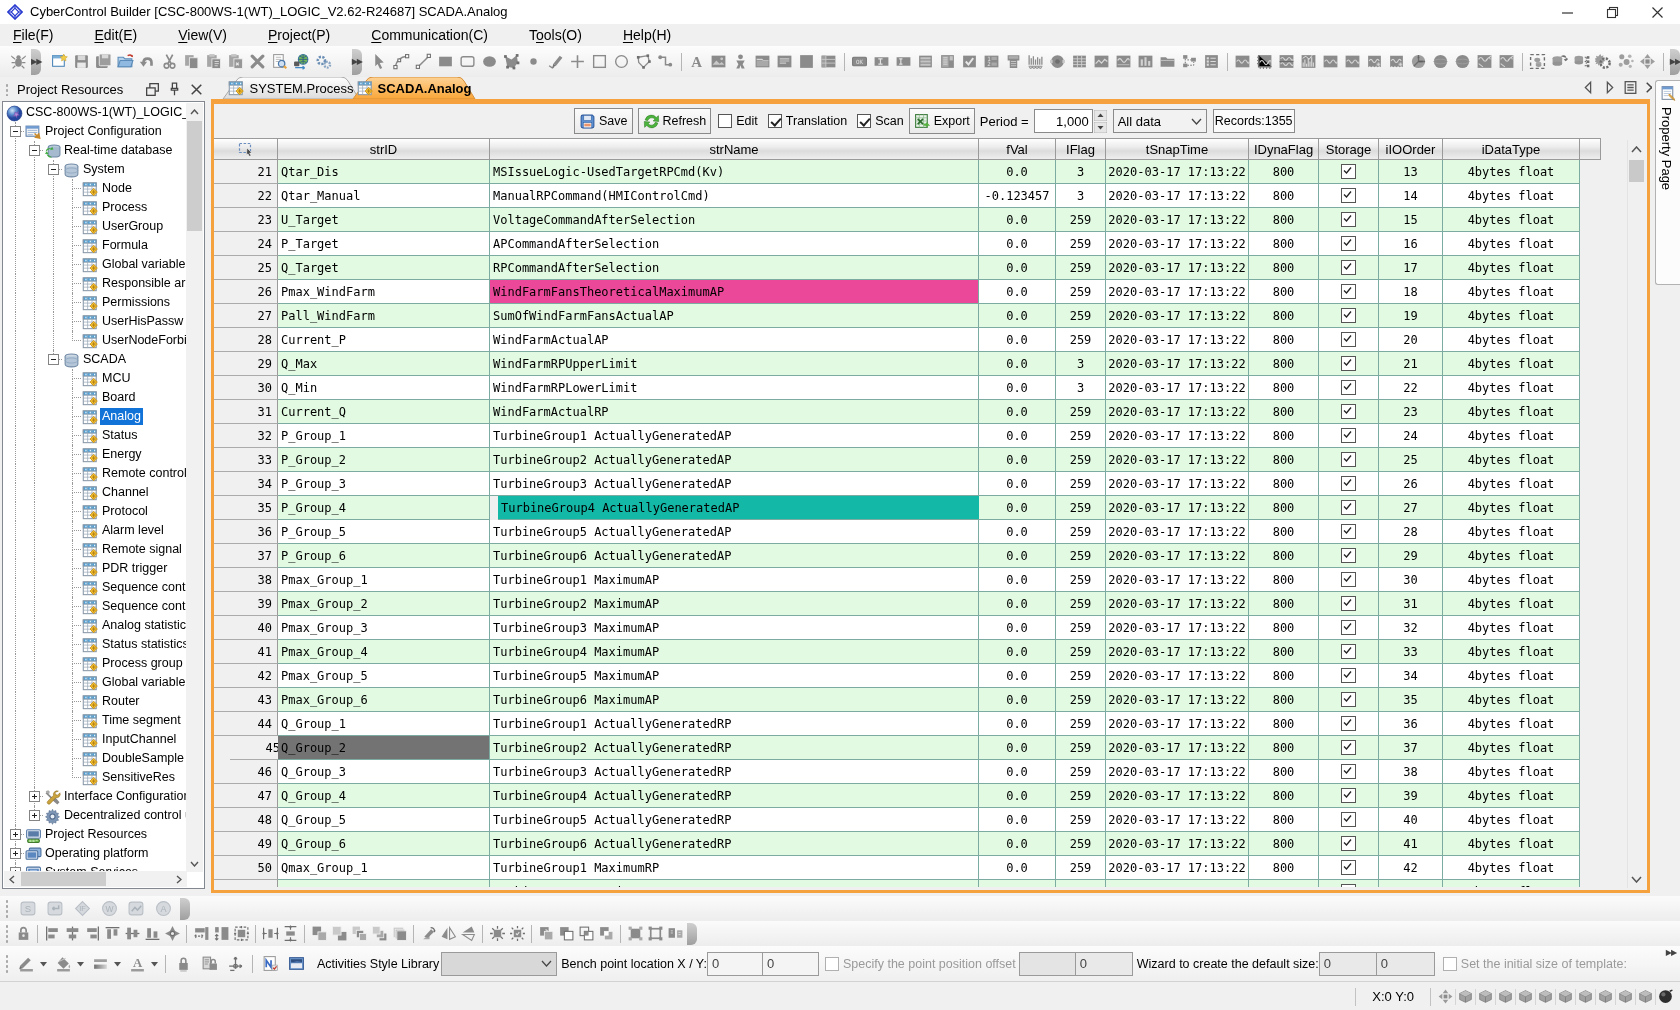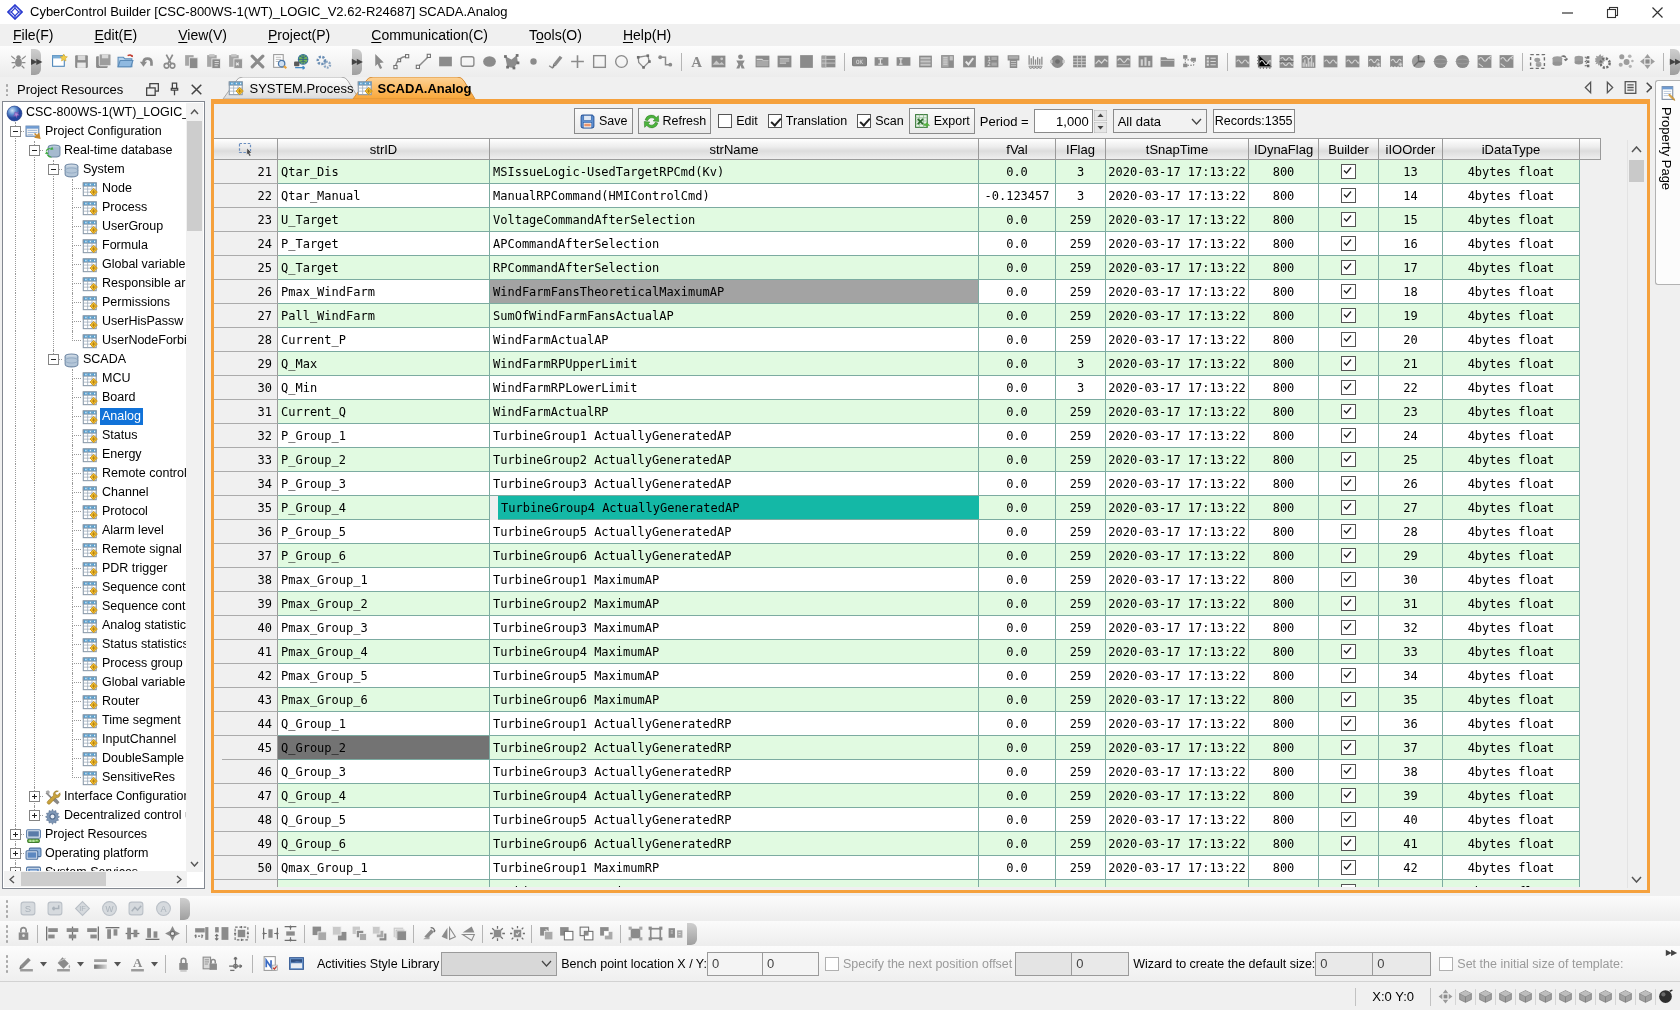--- a/index.html
+++ b/index.html
@@ -1741,21 +1741,21 @@
               <rect x="1.5" y="1.5" width="11" height="9" fill="none" stroke="#6a8ebf" stroke-width="1.2" stroke-dasharray="2.5 1.6"></rect>
               <path d="M9 6 L14 11 L11.6 11 L13 13.6 L11.4 14.4 L10 11.8 L8.4 13z" fill="#4a4a4a" stroke="#fff" stroke-width=".5"></path>
             </svg>
           </div>
           <div class="hcell" style="left: 64px; width: 212px;">strID</div>
           <div class="hcell" style="left: 276px; width: 489px;">strName</div>
           <div class="hcell" style="left: 765px; width: 77px;">fVal</div>
           <div class="hcell" style="left: 842px; width: 50px;">IFlag</div>
           <div class="hcell" style="left: 892px; width: 143px;">tSnapTime</div>
           <div class="hcell" style="left: 1035px; width: 70px;">IDynaFlag</div>
-          <div class="hcell" style="left: 1105px; width: 60px;">Builder</div>
+          <div class="hcell" style="left: 1105px; width: 60px;">Storage</div>
           <div class="hcell" style="left: 1165px; width: 64px;">iIOOrder</div>
           <div class="hcell" style="left: 1229px; width: 137px;">iDataType</div>
           <div class="hcell" style="left: 1366px; width: 21px;"></div>
           <div class="drow" style="top: 22px; width: 1387px;">
             <div class="dcell num" style="left: 0px; width: 64px;">21</div>
             <div class="dcell l" style="left: 64px; width: 212px; background: rgb(225, 250, 225);">Qtar_Dis</div>
             <div class="dcell l" style="left: 276px; width: 489px; background: rgb(225, 250, 225);">MSIssueLogic-UsedTargetRPCmd(Kv)</div>
             <div class="dcell c" style="left: 765px; width: 77px; background: rgb(225, 250, 225);">0.0</div>
             <div class="dcell c" style="left: 842px; width: 50px; background: rgb(225, 250, 225);">3</div>
             <div class="dcell c" style="left: 892px; width: 143px; background: rgb(225, 250, 225);">2020-03-17 17:13:22</div>
@@ -1838,21 +1838,21 @@
                   <path d="M2 5.5 L4.5 8 L9 2.5" fill="none" stroke="#222" stroke-width="1.3"></path>
                 </svg>
               </div>
             </div>
             <div class="dcell c" style="left: 1165px; width: 64px; background: rgb(225, 250, 225);">17</div>
             <div class="dcell c" style="left: 1229px; width: 137px; background: rgb(225, 250, 225);">4bytes float</div>
           </div>
           <div class="drow" style="top: 142px; width: 1387px;">
             <div class="dcell num" style="left: 0px; width: 64px;">26</div>
             <div class="dcell l" style="left: 64px; width: 212px; background: rgb(255, 255, 255);">Pmax_WindFarm</div>
-            <div class="dcell l" style="left: 276px; width: 489px; background: #a3a3a3;">WindFarmFansTheoreticalMaximumAP</div>
+            <div class="dcell l" style="left: 276px; width: 489px; background: #ec4899;">WindFarmFansTheoreticalMaximumAP</div>
             <div class="dcell c" style="left: 765px; width: 77px; background: rgb(255, 255, 255);">0.0</div>
             <div class="dcell c" style="left: 842px; width: 50px; background: rgb(255, 255, 255);">259</div>
             <div class="dcell c" style="left: 892px; width: 143px; background: rgb(255, 255, 255);">2020-03-17 17:13:22</div>
             <div class="dcell c" style="left: 1035px; width: 70px; background: rgb(255, 255, 255);">800</div>
             <div class="dcell c" style="left: 1105px; width: 60px; background: rgb(255, 255, 255);">
               <div style="margin:0 auto;width:13px;height:13px;border:1px solid #555;background:#fff;position:relative">
                 <svg width="11" height="11" viewBox="0 0 11 11" style="position:absolute;left:0;top:0">
                   <path d="M2 5.5 L4.5 8 L9 2.5" fill="none" stroke="#222" stroke-width="1.3"></path>
                 </svg>
               </div>
@@ -2178,21 +2178,21 @@
               <div style="margin:0 auto;width:13px;height:13px;border:1px solid #555;background:#fff;position:relative">
                 <svg width="11" height="11" viewBox="0 0 11 11" style="position:absolute;left:0;top:0">
                   <path d="M2 5.5 L4.5 8 L9 2.5" fill="none" stroke="#222" stroke-width="1.3"></path>
                 </svg>
               </div>
             </div>
             <div class="dcell c" style="left: 1165px; width: 64px; background: rgb(255, 255, 255);">36</div>
             <div class="dcell c" style="left: 1229px; width: 137px; background: rgb(255, 255, 255);">4bytes float</div>
           </div>
           <div class="drow" style="top: 598px; width: 1387px;">
-            <div class="dcell num" style="left: 8px; width: 56px;">45</div>
+            <div class="dcell num" style="left: 16px; width: 56px;">45</div>
             <div class="dcell l" style="left: 64px; width: 212px; background: #737373;">Q_Group_2</div>
             <div class="dcell l" style="left: 276px; width: 489px; background: rgb(225, 250, 225);">TurbineGroup2 ActuallyGeneratedRP</div>
             <div class="dcell c" style="left: 765px; width: 77px; background: rgb(225, 250, 225);">0.0</div>
             <div class="dcell c" style="left: 842px; width: 50px; background: rgb(225, 250, 225);">259</div>
             <div class="dcell c" style="left: 892px; width: 143px; background: rgb(225, 250, 225);">2020-03-17 17:13:22</div>
             <div class="dcell c" style="left: 1035px; width: 70px; background: rgb(225, 250, 225);">800</div>
             <div class="dcell c" style="left: 1105px; width: 60px; background: rgb(225, 250, 225);">
               <div style="margin:0 auto;width:13px;height:13px;border:1px solid #555;background:#fff;position:relative">
                 <svg width="11" height="11" viewBox="0 0 11 11" style="position:absolute;left:0;top:0">
                   <path d="M2 5.5 L4.5 8 L9 2.5" fill="none" stroke="#222" stroke-width="1.3"></path>
@@ -2794,21 +2794,21 @@
         <path d="M1 1 L5.5 6 L10 1" fill="none" stroke="#444" stroke-width="1.2"></path>
       </svg>
     </span>
     <span style="width: 4px;"></span>
     <span class="lbl13">Bench point location X / Y:</span>
     <span class="cinput" style="width: 56px; background: rgb(244, 244, 244);">0</span>
     <span class="cinput" style="width: 56px; background: rgb(244, 244, 244); border-left: none;">0</span>
     <span style="width: 6px;"></span>
     <span class="gcheck">
       <span class="cbox" style="border-color: rgb(176, 176, 176);"></span>
-      <span class="lbl13 dis">Specify the next position offset</span>
+      <span class="lbl13 dis">Specify the point position offset</span>
     </span>
     <span style="width: 3px;"></span>
     <span class="cinput" style="width: 57px; background: rgb(228, 228, 228);"></span>
     <span class="cinput" style="width: 57px; background: rgb(233, 233, 233); border-left: none;">0</span>
     <span style="width: 4px;"></span>
     <span class="lbl13">Wizard to create the default size:</span>
     <span class="cinput" style="width: 58px; background: rgb(233, 233, 233);">0</span>
     <span class="cinput" style="width: 58px; background: rgb(233, 233, 233); border-left: none;">0</span>
     <span style="width: 8px;"></span>
     <span class="gcheck">

